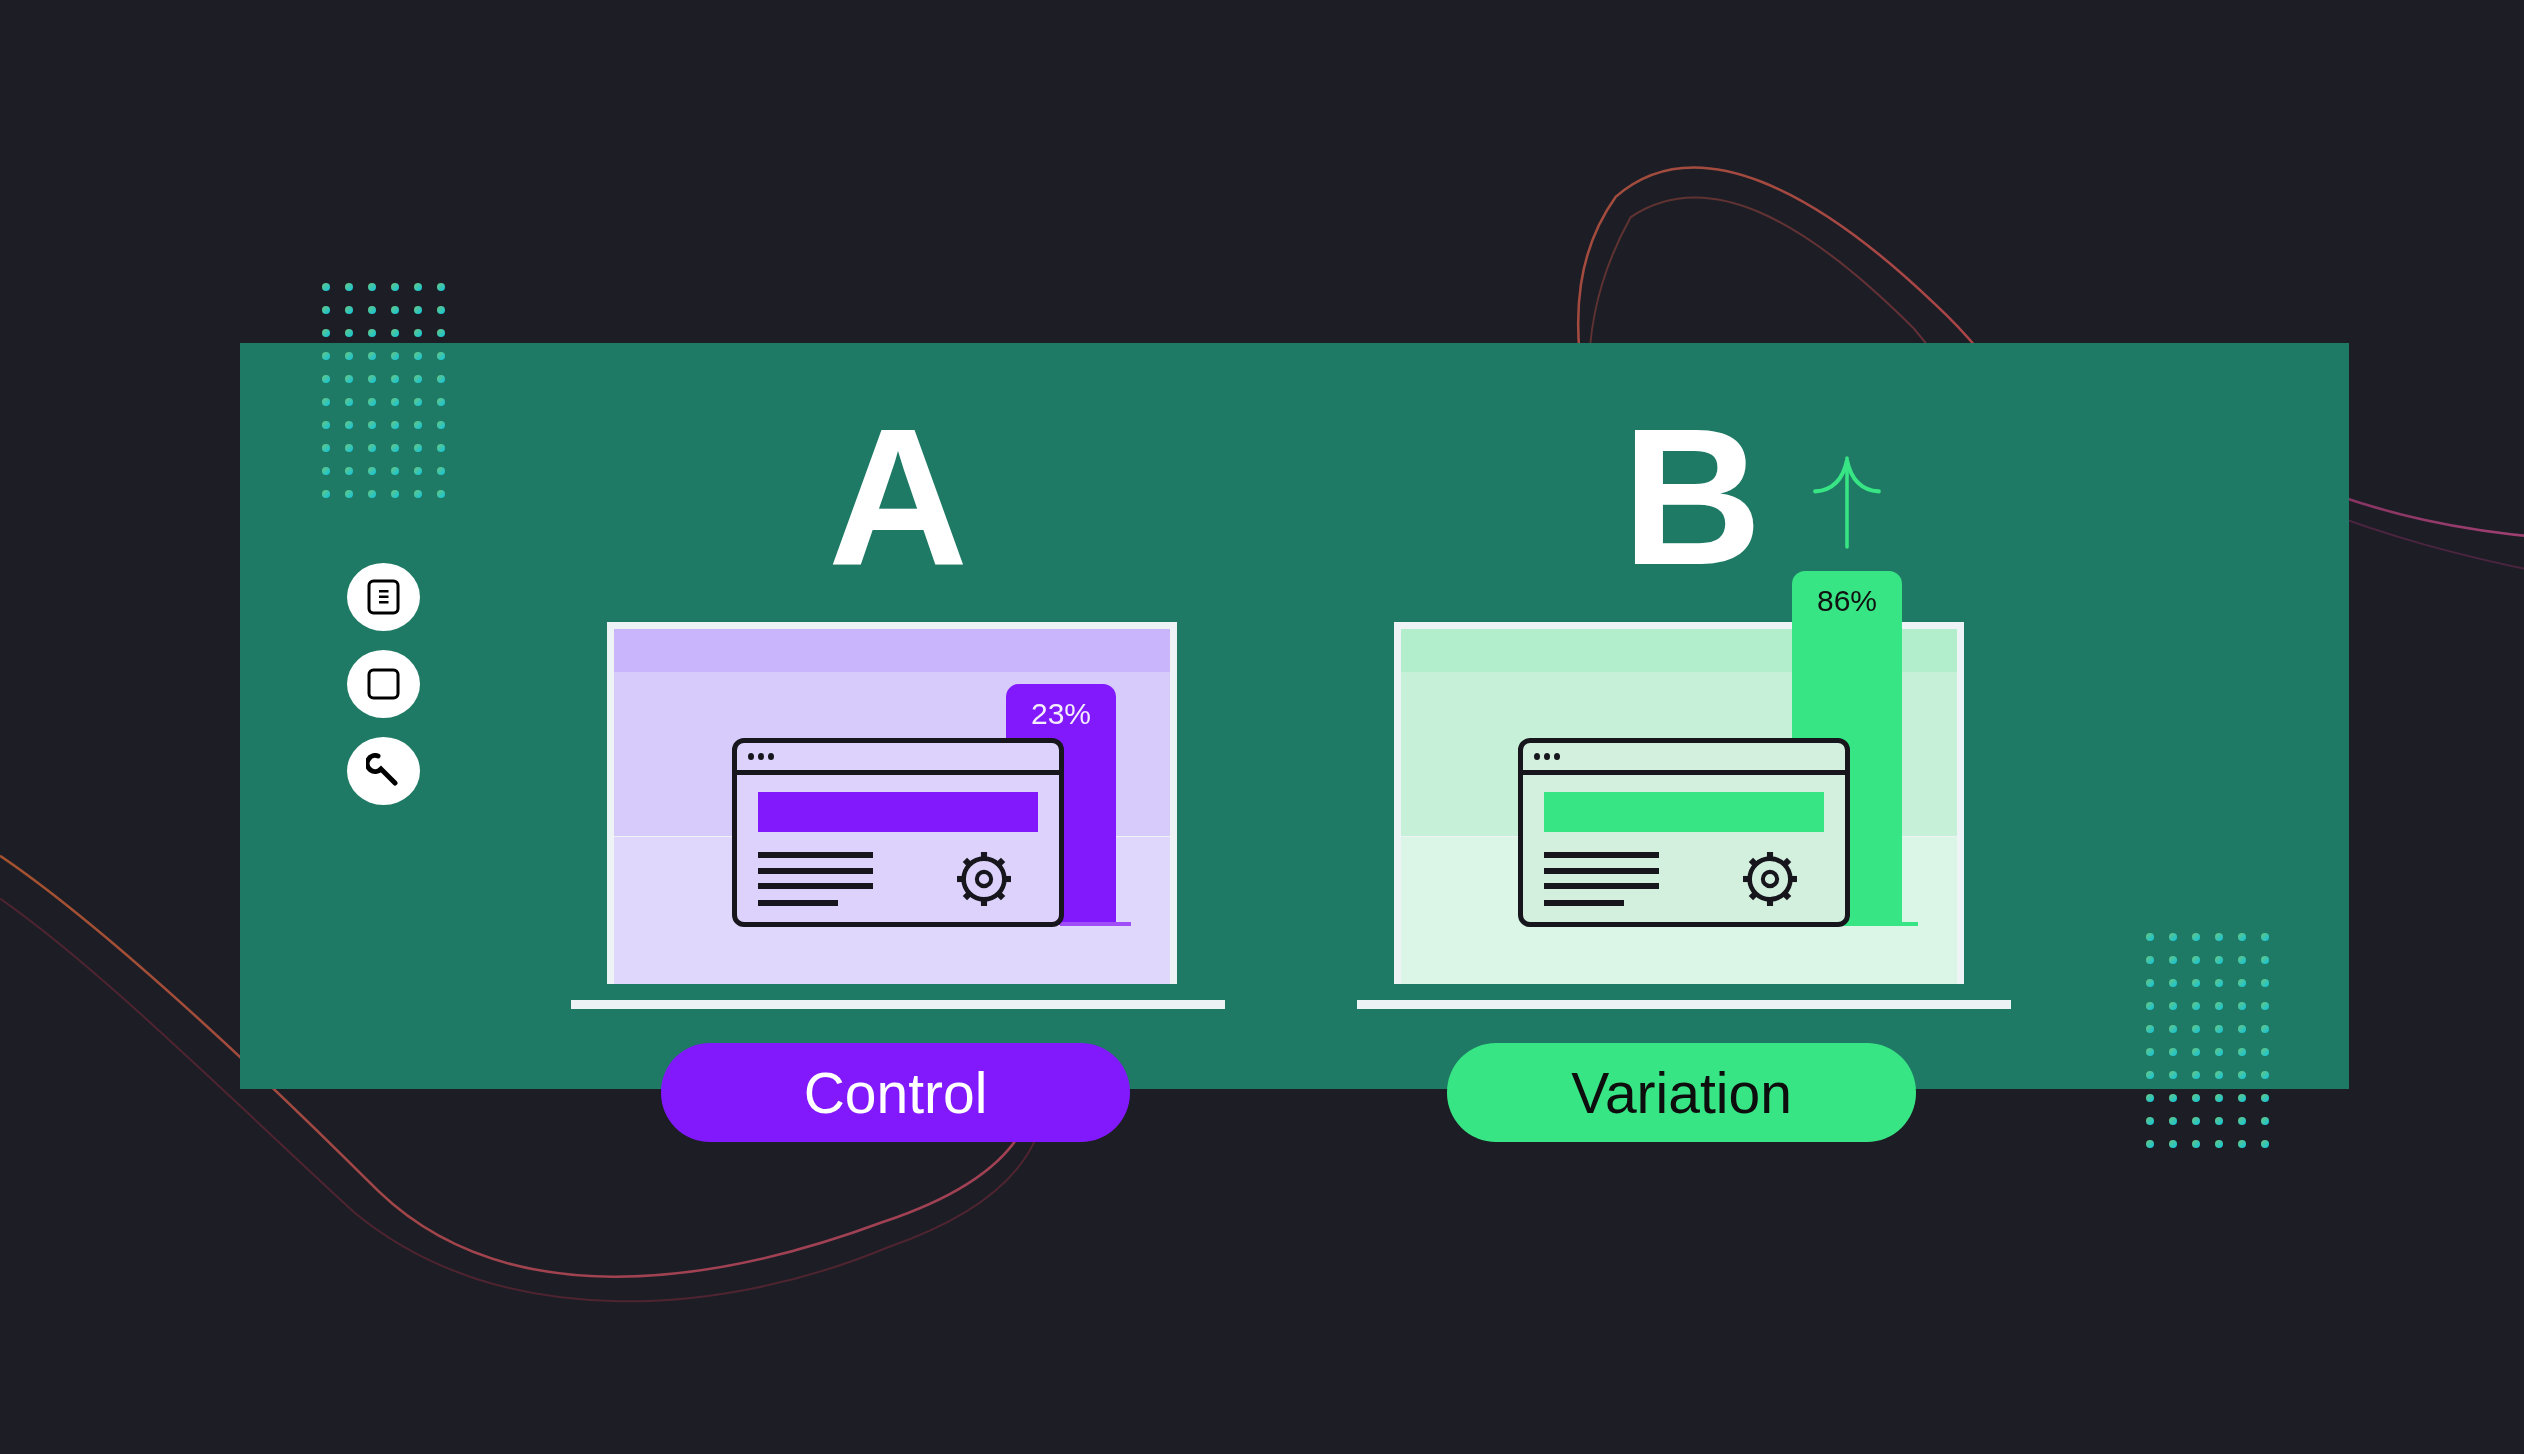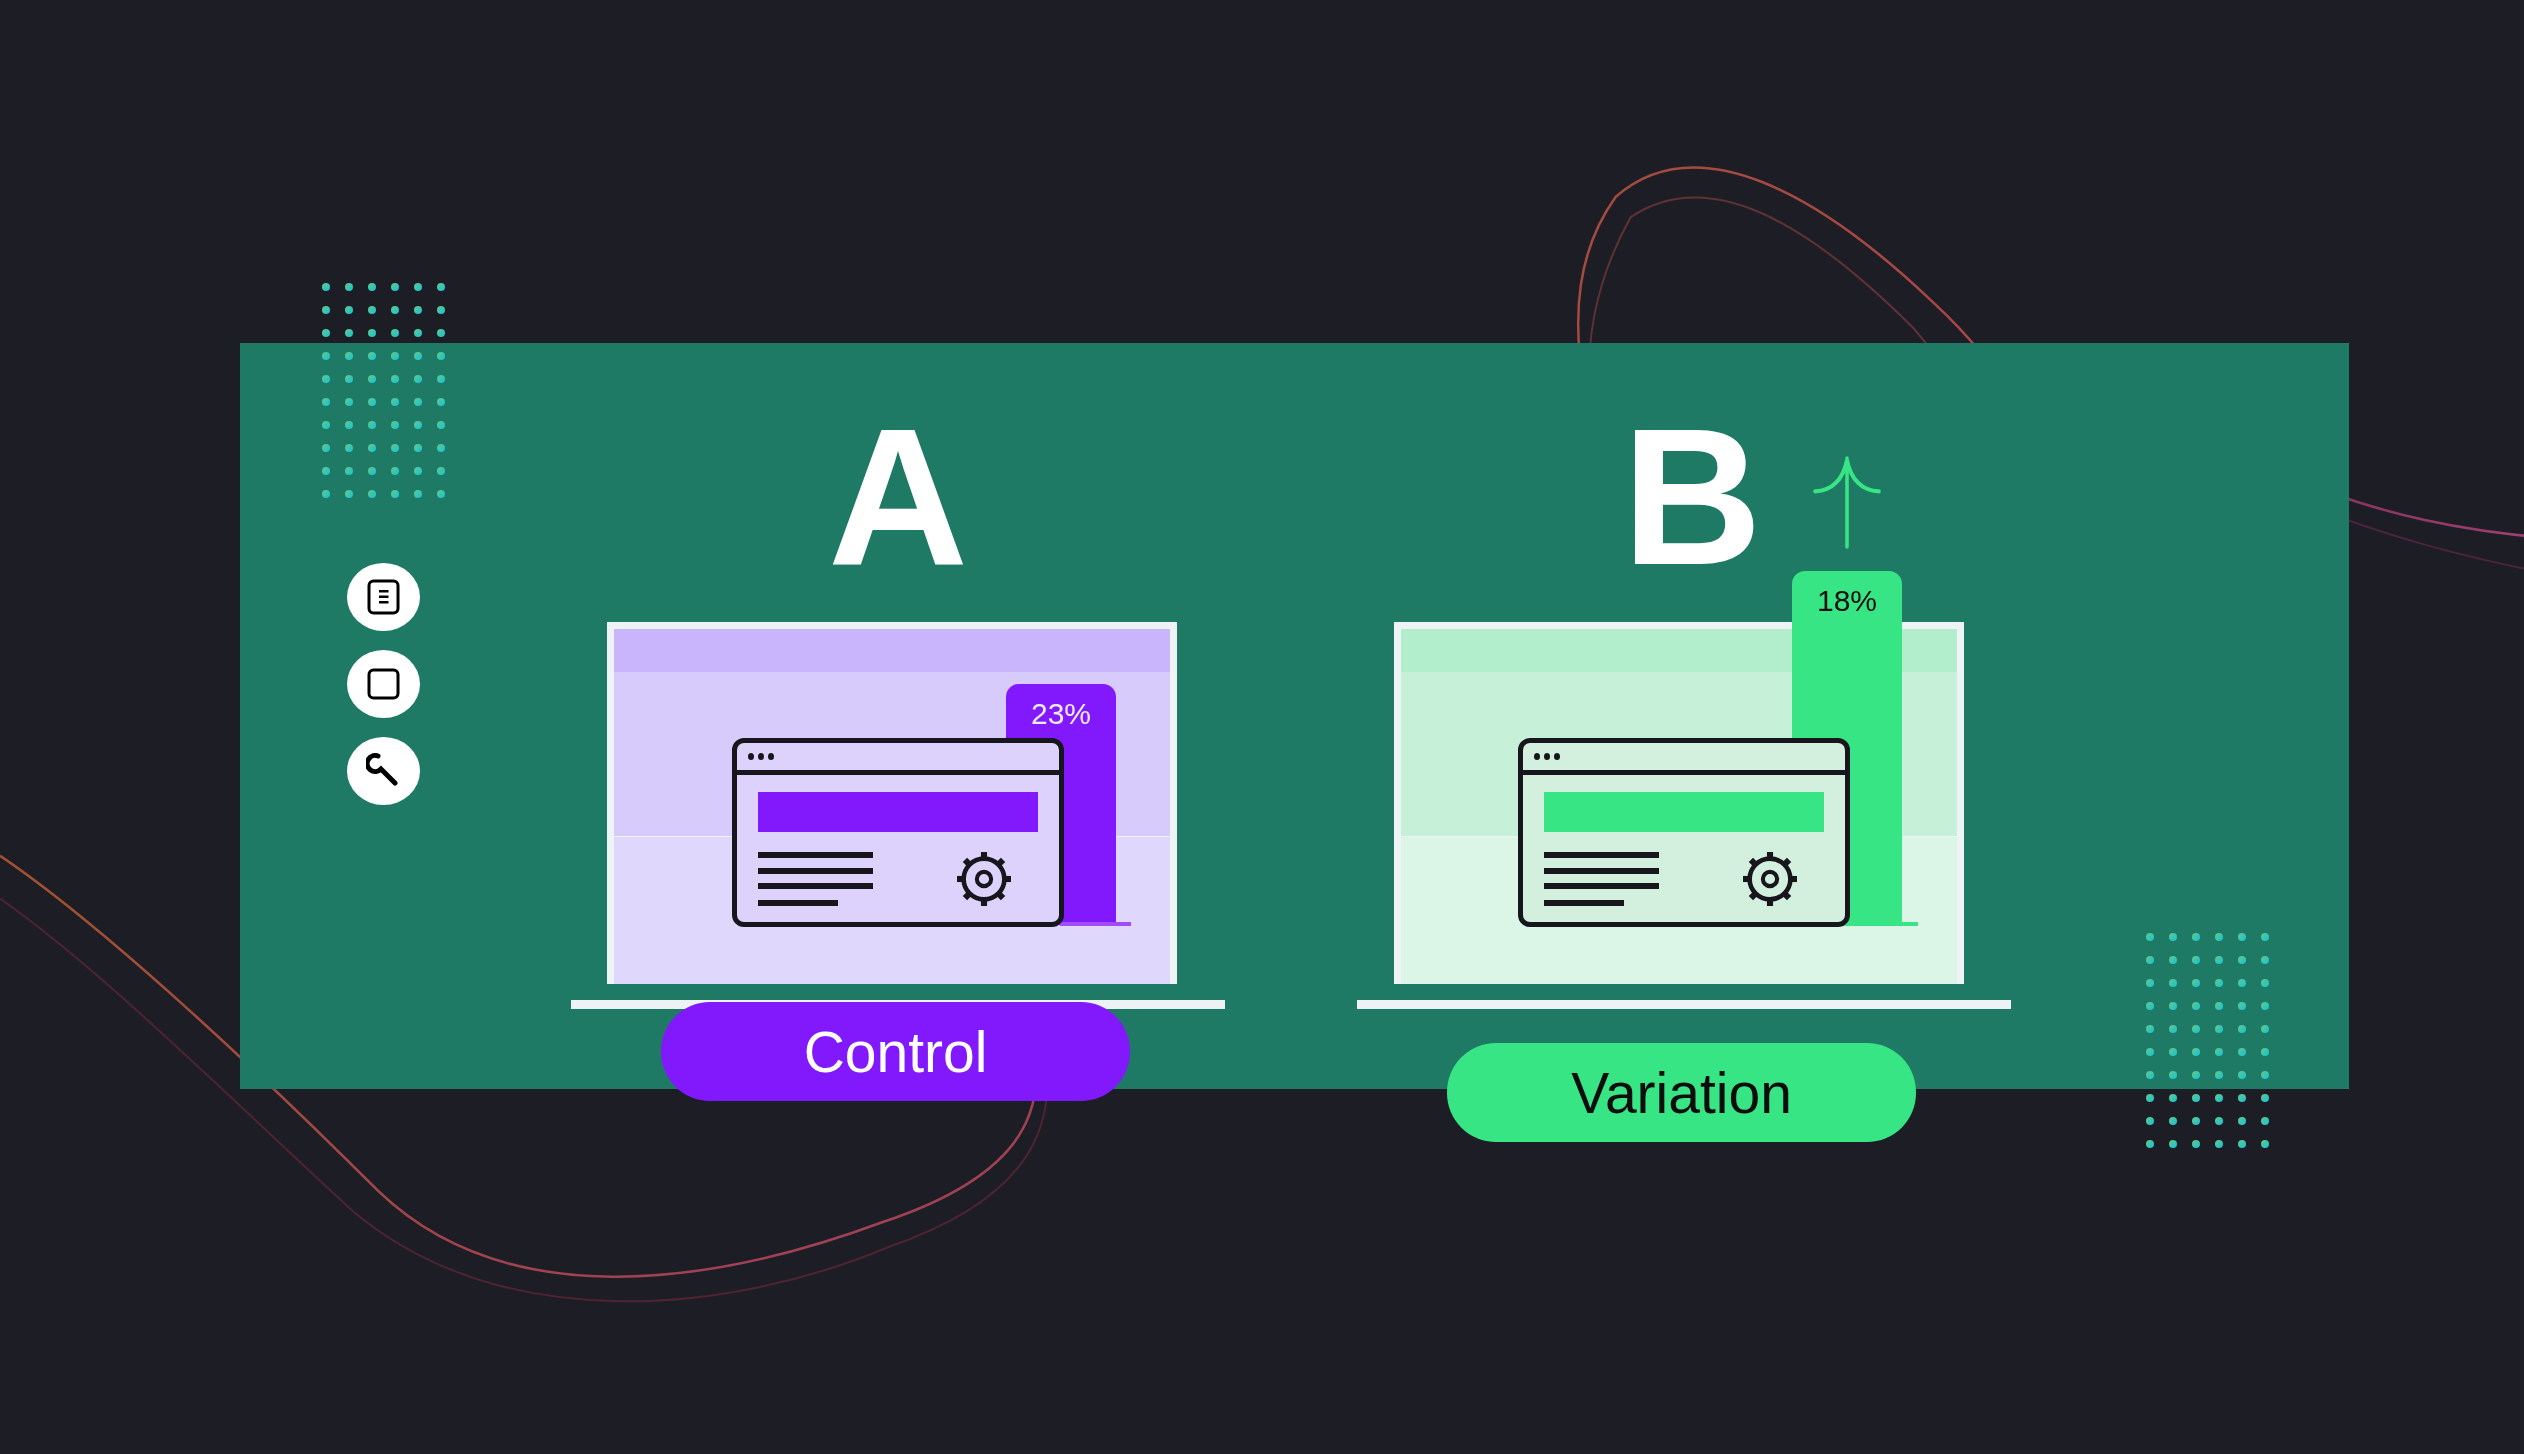--- a/index.html
+++ b/index.html
@@ -242,42 +242,42 @@
       <rect x="49" y="2" width="12" height="14" transform="rotate(45 55 55)"></rect>
         <rect x="49" y="94" width="12" height="14" transform="rotate(45 55 55)"></rect>
       <rect x="2" y="49" width="14" height="12" transform="rotate(45 55 55)"></rect>
         <rect x="94" y="49" width="14" height="12" transform="rotate(45 55 55)"></rect>
     </g>
     <circle cx="55" cy="55" r="40" fill="none" stroke="#16161c" stroke-width="9"></circle>
     <circle cx="55" cy="55" r="14" fill="none" stroke="#16161c" stroke-width="8"></circle>
   </svg>
 </div>
 
-<div class="abs pill" style="left:661px; top:1002px; width:469px; background:#8219fc; color:#ffffff;">
+<div class="abs pill" style="left:661px; top:1043px; width:469px; background:#8219fc; color:#ffffff;">
   <span>Control</span>
 </div>
 
 <div class="abs big-letter" style="left:1622px; top:400px;">B</div>
 
 <svg class="abs" style="left:1808px; top:452px;" width="79" height="101" viewBox="0 0 156 200">
   <line x1="77" y1="12" x2="77" y2="188" stroke="#38e584" stroke-width="7" stroke-linecap="round"></line>
   <path d="M14 78 C44 76 68 60 77 16 C86 60 110 76 140 78" fill="none" stroke="#38e584" stroke-width="8" stroke-linecap="round"></path>
 </svg>
 
 <div class="abs laptop-screen" style="left:1394px; top:622px;">
   <div class="screen-inner">
     <div class="band" style="top:0; height:43px; background:#b2eecb;"></div>
     <div class="band" style="top:43px; height:164px; background:#c6f1d8;"></div>
     <div class="band" style="top:208px; height:151px; background:#dbf5e6;"></div>
   </div>
 </div>
 <div class="abs laptop-base" style="left:1357px; top:1000px; width:654px;"></div>
 
 <div class="abs bar" style="left:1792px; top:571px; width:110px; height:355px; background:#38e584;">
-  <span class="bar-label" style="color:#111;">18%</span>
+  <span class="bar-label" style="color:#111;">86%</span>
 </div>
 <div class="abs" style="left:1847px; top:922px; width:71px; height:4px; background:#38e584;"></div>
 
 <div class="abs card" style="left:1518px; top:738px; background:#d3f0df;">
   <div class="card-titlebar">
     <div class="tdot"></div>
     <div class="tdot"></div>
     <div class="tdot"></div>
   </div>
   <div class="hero" style="background:#38e584;"></div>

